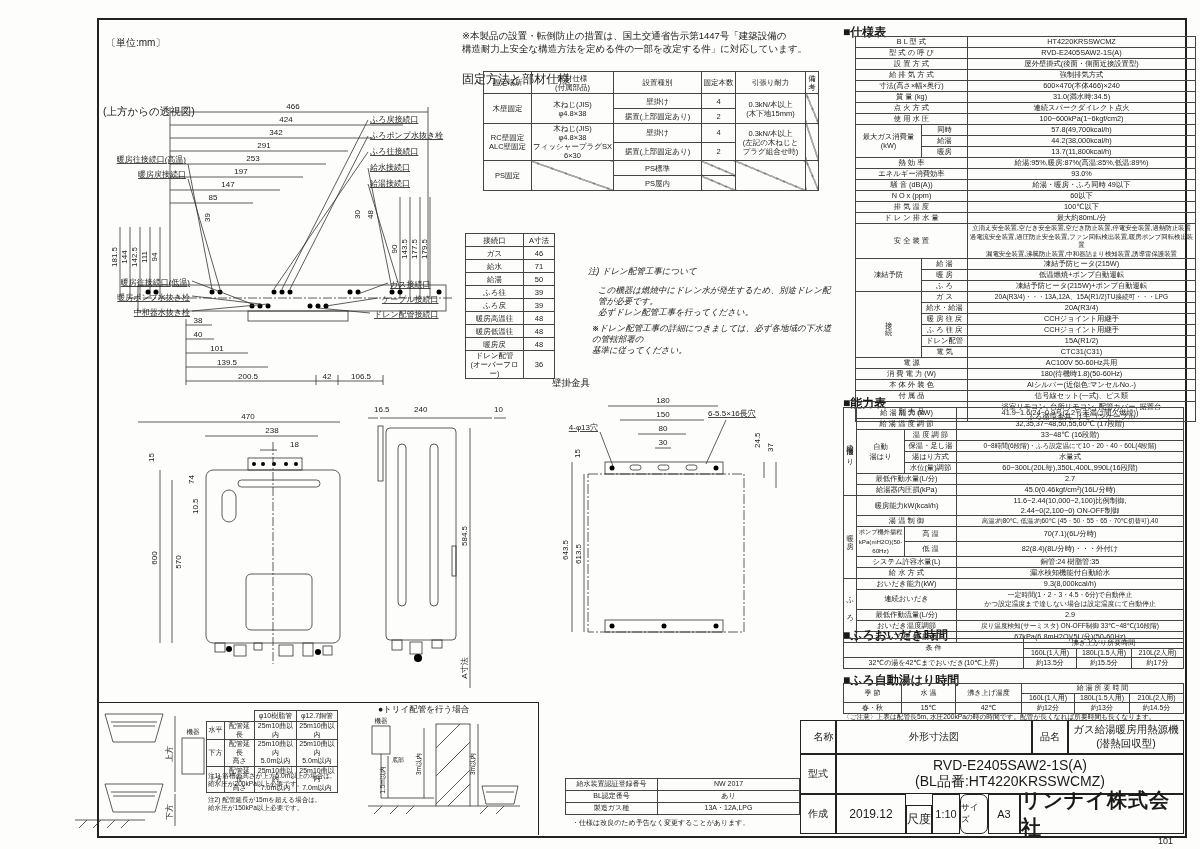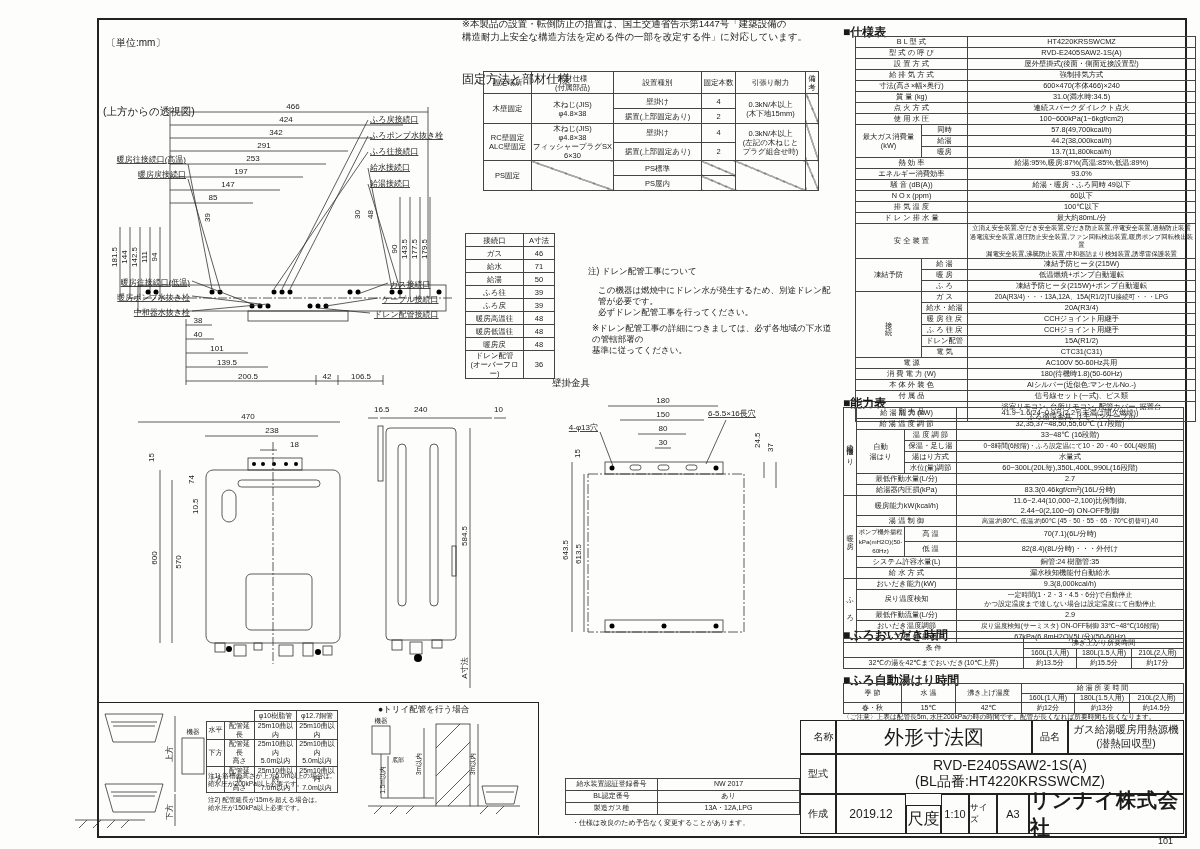--- a/index.html
+++ b/index.html
@@ -28,21 +28,21 @@
   .pl{font-size:8px;text-decoration:underline;}
   line,rect.ln,path.ln{stroke:#333;stroke-width:0.8;fill:none;}
 </style>
 </head>
 <body>
 
 <div class="abs sheet"></div>
 <div class="abs pagenum">101</div>
 <div class="abs unitnote">〔単位:mm〕</div>
 
-<div class="abs note" style="left:462px;top:18px;width:375px;">※本製品の設置・転倒防止の措置は、国土交通省告示第1447号「建築設備の
+<div class="abs note" style="left:462px;top:30px;width:375px;">※本製品の設置・転倒防止の措置は、国土交通省告示第1447号「建築設備の
   構造耐力上安全な構造方法を定める件の一部を改定する件」に対応しています。</div>
 
 <div class="abs sect-title" style="left:462px;top:58px;font-weight:normal;margin-top:13px;">固定方法と部材仕様</div>
 <table class="abs fix" style="left:483px;top:71px;width:336px;">
   <colgroup>
       <col style="width:48px">
       <col style="width:82px">
       <col style="width:88px">
       <col style="width:34px">
       <col style="width:70px">
@@ -148,21 +148,21 @@
         <td>48</td>
       </tr>
   <tr style="height:18px">
         <td>ドレン配管
 (オーバーフロー)</td>
         <td>36</td>
       </tr>
 </tbody>
   </table>
 
-<div class="abs" style="left:588px;top:266px;width:250px;font-size:8.5px;line-height:1.3;">
+<div class="abs" style="left:588px;top:266px;width:250px;font-size:8.5px;line-height:1.3;font-style:italic;">
   <div>注) ドレン配管工事について</div>
   <div style="padding-left:10px;white-space:pre-line;margin-top:8px;">この機器は燃焼中にドレン水が発生するため、別途ドレン配管が必要です。
 必ずドレン配管工事を行ってください。</div>
   <div style="padding-left:4px;margin-top:5px;white-space:pre-line;">※ドレン配管工事の詳細につきましては、必ず各地域の下水道の管轄部署の
 基準に従ってください。</div>
 </div>
 
 <div class="abs sect-title" style="left:843px;top:24px;">■仕様表</div>
 <table class="abs spec" style="left:843px;top:36px;width:341px;margin-left:12px;">
   <colgroup>
@@ -344,21 +344,21 @@
   <tr>
         <td>水位(量)調節</td>
         <td>60~300L(20L毎),350L,400L,990L(16段階)</td>
       </tr>
   <tr>
         <td colspan="2">最低作動水量(L/分)</td>
         <td>2.7</td>
       </tr>
   <tr>
         <td colspan="2">給湯器内圧損(kPa)</td>
-        <td>83.3(0.46kgf/cm²)(16L/分時)</td>
+        <td>45.0(0.46kgf/cm²)(16L/分時)</td>
       </tr>
   <tr>
         <td rowspan="6"><span class="vtx vsp">暖房</span></td>
         <td colspan="2">暖房能力kW(kcal/h)</td>
         <td>11.6~2.44(10,000~2,100)比例制御,
 2.44~0(2,100~0) ON-OFF制御</td>
       </tr>
   <tr>
         <td colspan="2">湯  温  制  御</td>
         <td style="font-size:6.4px;">高温:約80℃, 低温:約60℃ (45・50・55・65・70℃切替可),40</td>
@@ -380,21 +380,21 @@
   <tr>
         <td colspan="2">給  水  方  式</td>
         <td>漏水検知機能付自動給水</td>
       </tr>
   <tr>
         <td rowspan="5"><span class="vtx vsp">ふろ</span></td>
         <td colspan="2">おいだき能力(kW)</td>
         <td>9.3(8,000kcal/h)</td>
       </tr>
   <tr>
-        <td colspan="2">戻り温度検知</td>
+        <td colspan="2">連続おいだき</td>
         <td style="font-size:6.8px;">一定時間(1・2・3・4.5・6分)で自動停止
 かつ設定温度まで達しない場合は設定温度にて自動停止</td>
       </tr>
   <tr>
         <td colspan="2">最低作動流量(L/分)</td>
         <td>2.9</td>
       </tr>
   <tr>
         <td colspan="2">おいだき温度調節</td>
         <td style="font-size:6.6px;">戻り温度検知(サーミスタ) ON-OFF制御 33℃~48℃(16段階)</td>
@@ -463,36 +463,36 @@
         <td>約13分</td>
         <td>約14.5分</td>
       </tr>
 </tbody>
   </table>
 <div class="abs" style="left:843px;top:713px;width:341px;font-size:6.7px;">〈ご注意〉上表は配管長5m, 水圧200kPaの時の時間です。配管が長くなれば所要時間も長くなります。</div>
 
 <div class="abs" style="left:800px;top:720px;width:384px;height:114px;">
   <div style="display:flex;height:34px;">
     <div class="tb-cell" style="width:36px;font-size:10px;padding-left:11px;">名称</div>
-    <div class="tb-cell" style="width:196px;font-size:20px;">外形寸法図</div>
+    <div class="tb-cell" style="width:196px;font-size:10px;">外形寸法図</div>
     <div class="tb-cell" style="width:36px;font-size:10px;">品名</div>
     <div class="tb-cell" style="flex:1;font-size:10.5px;white-space:pre-line;text-align:center;">ガス給湯暖房用熱源機
 (潜熱回収型)</div>
   </div>
   <div style="display:flex;height:40px;">
     <div class="tb-cell" style="width:36px;font-size:10px;">型式</div>
     <div class="tb-cell" style="flex:1;font-size:14px;white-space:pre-line;text-align:center;">RVD-E2405SAW2-1S(A)
 (BL品番:HT4220KRSSWCMZ)</div>
   </div>
   <div style="display:flex;height:40px;">
     <div class="tb-cell" style="width:36px;font-size:10px;">作成</div>
     <div class="tb-cell" style="width:70px;font-size:12px;">2019.12</div>
-    <div class="tb-cell" style="width:35px;font-size:16px;margin-top:11px;">尺度</div>
+    <div class="tb-cell" style="width:26px;font-size:12px;margin-top:11px;">尺度</div>
     <div class="tb-cell" style="width:28px;font-size:11px;">1:10</div>
-    <div class="tb-cell" style="width:28px;font-size:8.5px;">サイズ</div>
+    <div class="tb-cell" style="width:28px;font-size:8.5px;border-radius:7px;">サイズ</div>
     <div class="tb-cell" style="width:32px;font-size:11px;">A3</div>
     <div class="tb-cell" style="flex:1;font-size:20px;font-weight:bold;letter-spacing:1px;">リンナイ株式会社</div>
   </div>
 </div>
 
 <svg class="abs" style="left:98px;top:57px;" width="360" height="338" viewBox="0 0 360 338">
   <text x="5" y="58" style="font-size:10.5px">(上方からの透視図)</text>
 
   <line x1="72" y1="55" x2="330" y2="55"></line>
     <text class="dt" x="195" y="52" text-anchor="middle">466</text>

